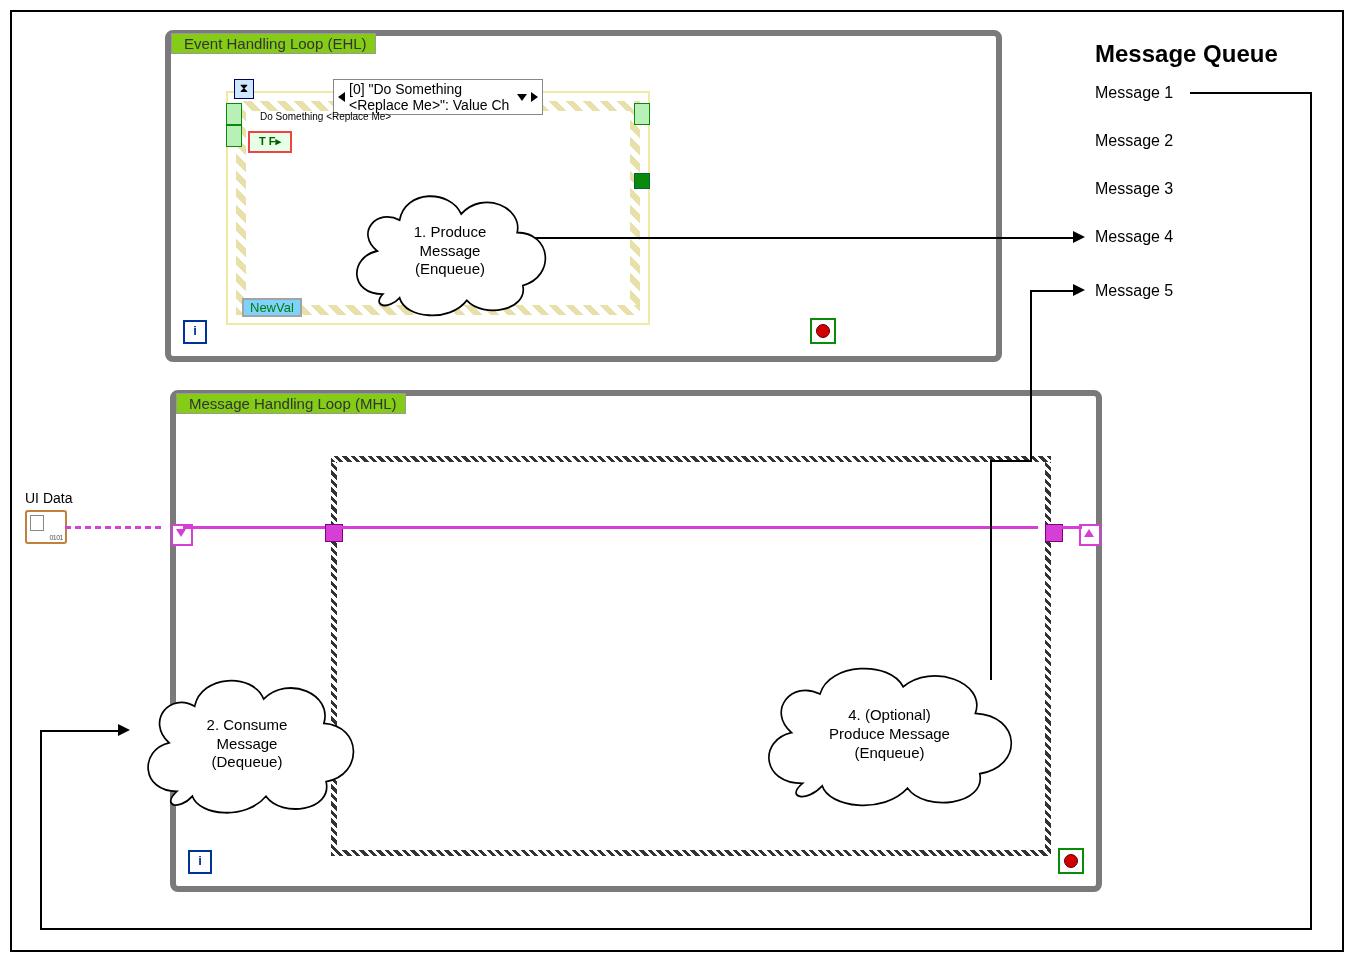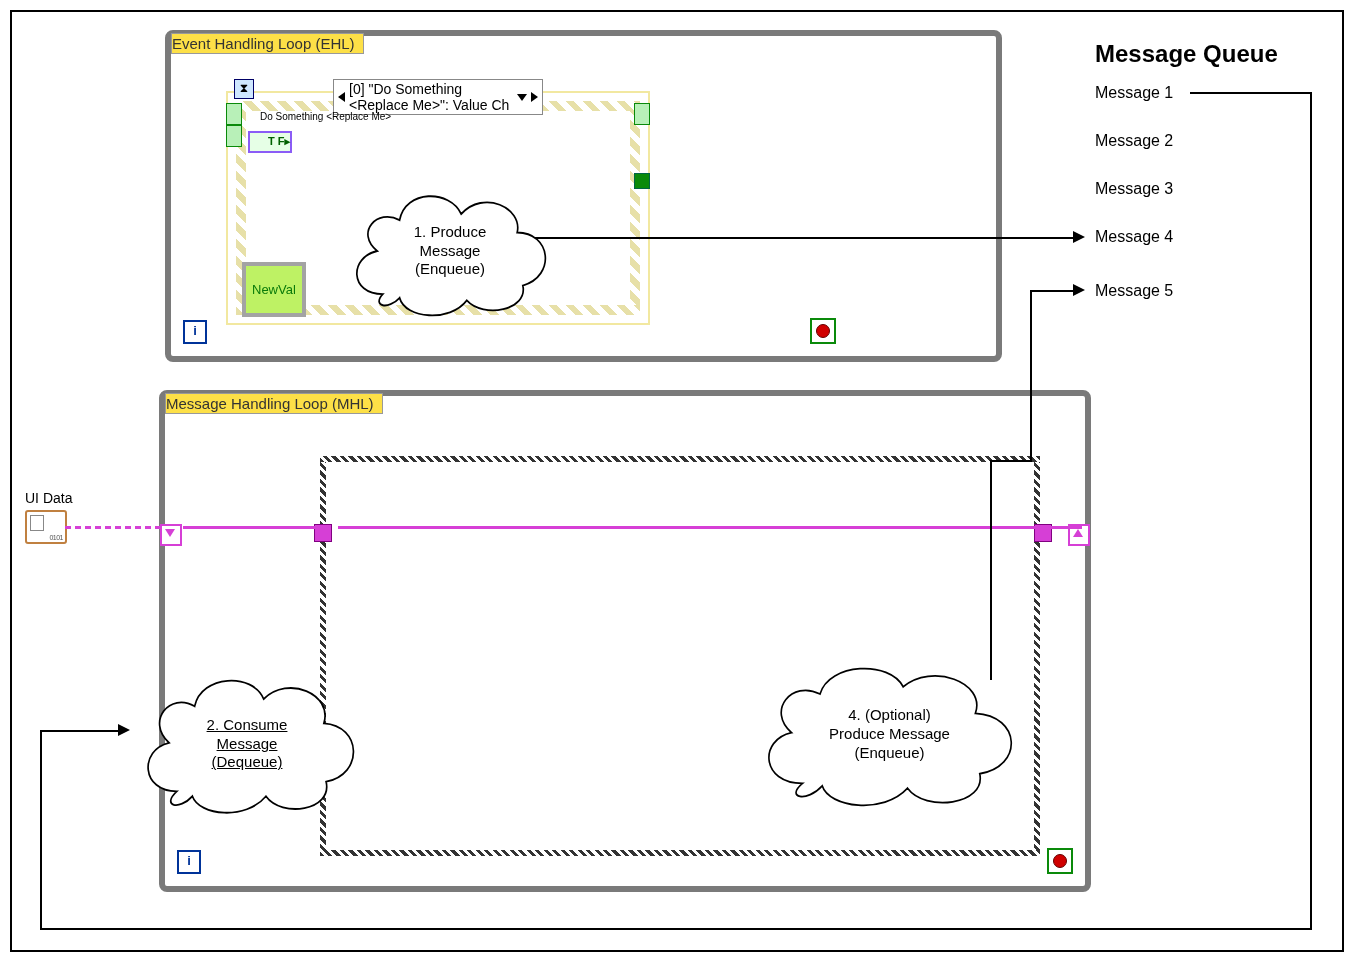--- a/index.html
+++ b/index.html
@@ -30,22 +30,22 @@
     position: absolute;
     border: 6px solid #7a7a7a;
     border-radius: 8px;
     background: #fff;
   }
   .loop-label {
     position: absolute;
     top: -3px;
     left: 0;
     border: 1px solid #999;
-    background: #fde047;
-    padding: 1px 8px 1px 0;
+    background: #84cc16;
+    padding: 1px 8px 1px 12px;
     font-size: 15px;
     color: #333;
   }
 
   
   .event-struct {
     position: absolute;
     border: 2px solid #f2e8a0;
     background: #fff;
   }
@@ -95,37 +95,37 @@
   .event-inner-label {
     position: absolute;
     top: 18px; left: 32px;
     font-size: 10px;
     z-index: 2;
   }
   .tf-box {
     position: absolute;
     top: 38px; left: 20px;
     width: 40px; height: 18px;
-    border: 2px solid #8b5cf6;
+    border: 2px solid #ef4444;
     background: #e6ffe6;
     font-size: 11px;
     font-weight: bold;
     color: #006000;
-    text-align: right;
+    text-align: center;
     line-height: 16px;
     z-index: 2;
   }
   .newval {
     position: absolute;
     bottom: 6px; left: 14px;
-    border: 4px solid #a3a3a3;
-    background: #bef264;
+    border: 2px solid #a3a3a3;
+    background: #7dd3fc;
     color: #0a7a0a;
     font-size: 13px;
-    padding: 16px 6px;
+    padding: 0 6px;
     z-index: 2;
   }
   .ev-dyn {
     position: absolute;
     width: 14px; height: 20px;
     background: #b8f0b8;
     border: 1px solid #0a8a0a;
     z-index: 2;
   }
   .ev-dyn.l1 { left: -2px; top: 10px; }
@@ -304,21 +304,21 @@
     <div class="cloud-text">
       <div>1. Produce</div>
       <div>Message</div>
       <div>(Enqueue)</div>
     </div>
   </div>
 
   <div class="hline" style="left:528px; top:237px; width:545px;"></div>
   <div class="arrow-r" style="left:1073px; top:231px;"></div>
 
-  <div class="while-loop" style="left:159px; top:390px; width:920px; height:490px;">
+  <div class="while-loop" style="left:170px; top:390px; width:920px; height:490px;">
     <div class="loop-label">Message Handling Loop (MHL)</div>
 
     <div class="case-struct" style="left:155px; top:60px; width:720px; height:400px;"></div>
 
     <div class="sr down" style="left:-5px; top:128px;"></div>
     <div class="sr up" style="right:-5px; top:128px;"></div>
 
     <div class="tunnel" style="left:149px; top:128px;"></div>
     <div class="tunnel" style="left:869px; top:128px;"></div>
 
@@ -331,21 +331,21 @@
 
   <div class="pink-wire dashed" style="left:65px; top:526px; width:100px;"></div>
 
   <div class="pink-wire" style="left:183px; top:526px; width:142px;"></div>
 
   <div class="pink-wire" style="left:338px; top:526px; width:700px;"></div>
 
   <div class="pink-wire" style="left:1050px; top:526px; width:32px;"></div>
 
 
-  <div class="cloud" style="left:130px; top:665px; width:210px; height:130px;text-decoration:underline;">
+  <div class="cloud" style="left:130px; top:665px; width:210px; height:130px;">
     <svg viewBox="0 0 210 130" preserveAspectRatio="none">
       <path d="M42 104 C10 104 8 70 35 64 C14 46 36 22 58 34 C64 8 110 6 120 28 C142 8 182 24 174 48 C208 50 210 90 176 96 C182 120 136 126 122 108 C104 128 62 124 56 108 C44 120 28 116 42 104 Z" fill="#fff" stroke="#000" stroke-width="1.5"></path>
     </svg>
     <div class="cloud-text">
       <div>2. Consume</div>
       <div>Message</div>
       <div>(Dequeue)</div>
     </div>
   </div>
 

